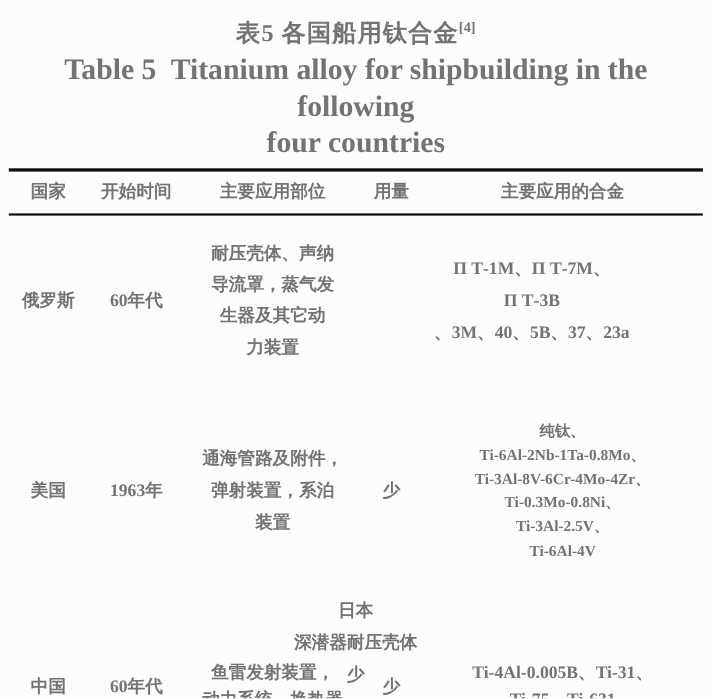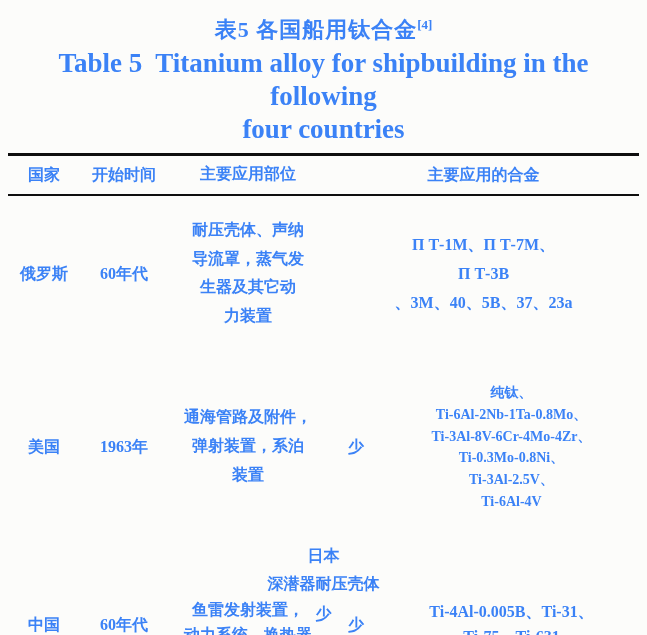--- a/index.html
+++ b/index.html
@@ -1,21 +1,21 @@
 <!DOCTYPE html>
 <html><head>
 <meta charset="utf-8">
 <style>
   html, body { margin: 0; padding: 0; }
   .page {
     width: 647px;
     height: 635px;
     box-sizing: border-box;
     background: #fcfcfa;
-    color: #3b82f6;
+    color: #737373;
     font-family: "Liberation Serif", "DejaVu Serif", serif;
     padding: 8px 8px 0 8px;
     overflow: hidden;
   }
   .caption-zh {
     text-align: center;
     font-size: 22px;
     font-weight: bold;
     line-height: 34px;
     letter-spacing: 1px;
@@ -41,21 +41,21 @@
   .cell {
     text-align: center;
     font-size: 16px;
     font-weight: bold;
     line-height: 1.8;
     white-space: pre-line;
     box-sizing: border-box;
   }
   .c-country { width: 72px; }
   .c-time    { width: 88px; }
-  .c-parts   { width: 160px; font-family: Liberation Mono, monospace; }
+  .c-parts   { width: 160px; }
   .c-usage   { width: 56px; }
   .c-alloys  { flex: 1; }
   .r-russia { height: 156px; }
   .r-usa    { height: 190px; }
   .r-usa .c-alloys { line-height: 1.55; font-size: 14px; }
   .r-japan  { height: 46px; flex-direction: column; }
   .r-china  { height: 72px; }
   .r-china .cell { line-height: 1.6; }
 </style>
 </head>
@@ -69,20 +69,21 @@
 
   <div class="caption-en">Table 5  Titanium alloy for shipbuilding in the following</div>
   <div class="caption-en">four countries</div>
 
   <div class="tbl">
 
     <div class="row head">
       <div class="cell c-country">国家</div>
       <div class="cell c-time">开始时间</div>
       <div class="cell c-parts">主要应用部位</div>
+      <div class="cell c-usage">用量</div>
       <div class="cell c-alloys">主要应用的合金</div>
     </div>
 
     <div class="row r-russia">
       <div class="cell c-country">俄罗斯</div>
       <div class="cell c-time">60年代</div>
       <div class="cell c-parts">耐压壳体、声纳
 导流罩，蒸气发
 生器及其它动
 力装置</div>

